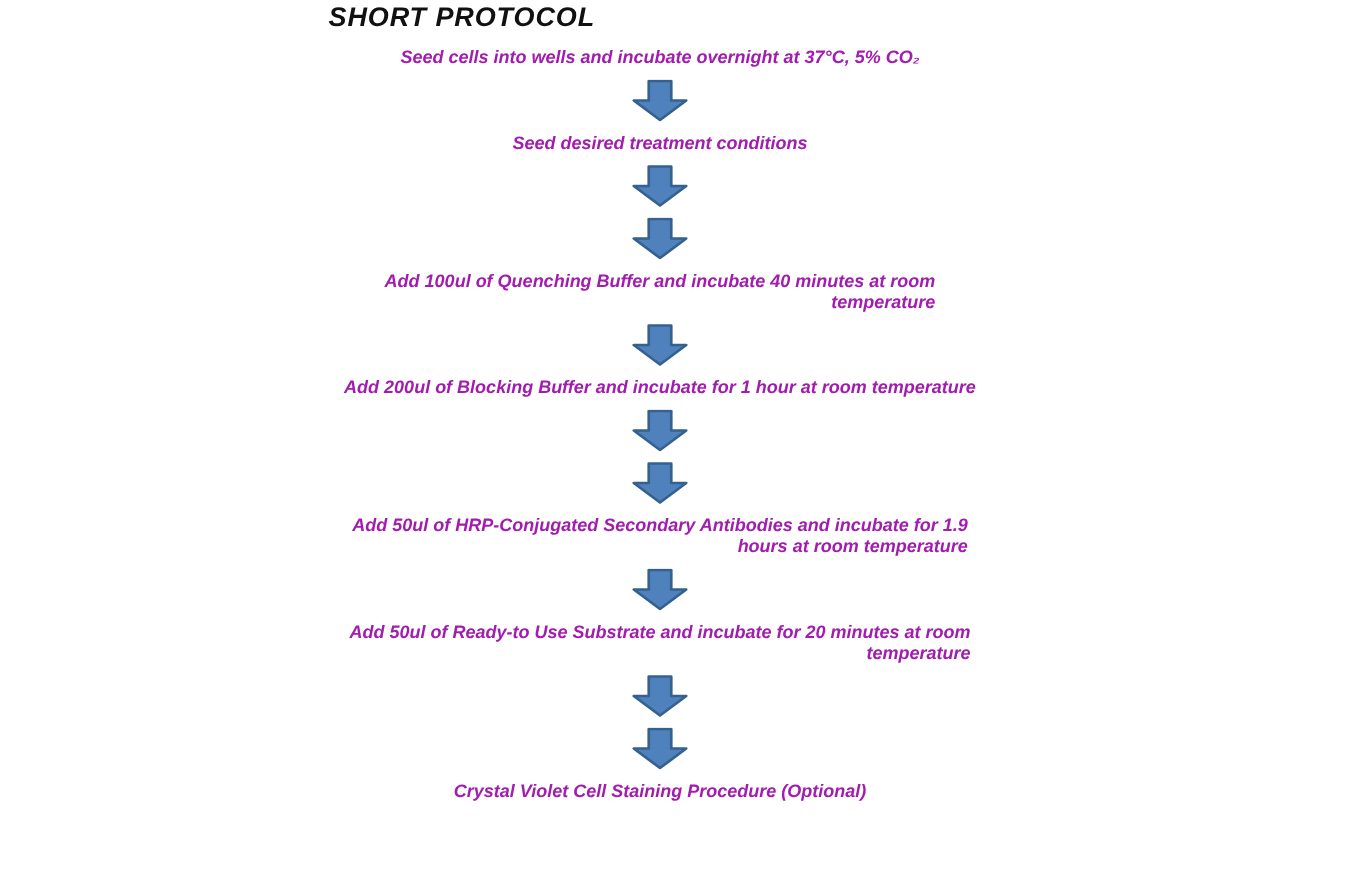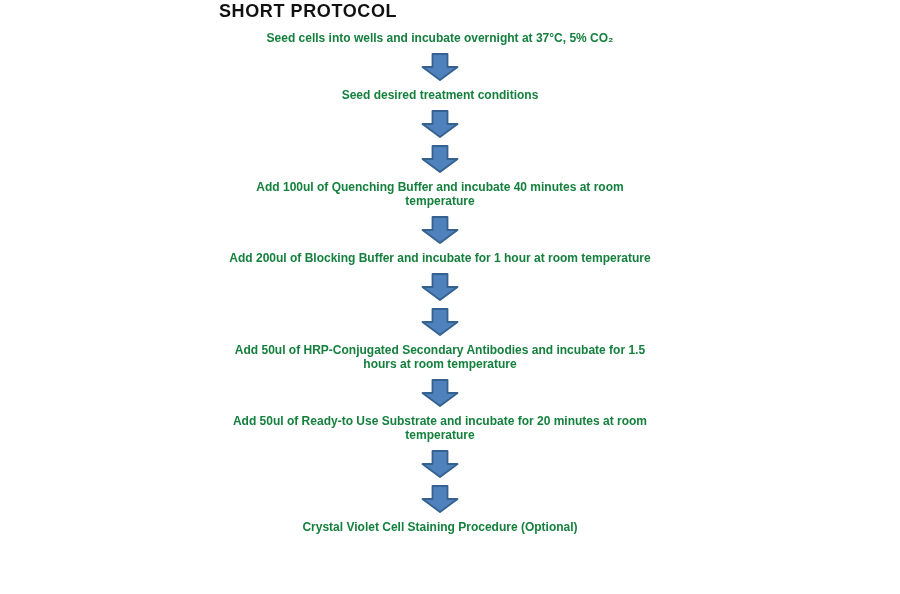--- a/index.html
+++ b/index.html
@@ -7,20 +7,21 @@
     padding: 0;
     background: #ffffff;
   }
   .canvas {
     position: relative;
     width: 828px;
     height: 594px;
     background: #ffffff;
     overflow: hidden;
     font-family: "Liberation Sans", sans-serif;
+    font-style: italic;
   }
   .title {
     position: absolute;
     left: 219px;
     top: 1px;
     font-size: 18px;
     font-weight: bold;
     letter-spacing: 0.6px;
     color: #111111;
     line-height: 20px;
@@ -32,22 +33,22 @@
     top: 31px;
     width: 520px;
     display: flex;
     flex-direction: column;
     align-items: center;
   }
   .step {
     font-size: 12px;
     font-weight: bold;
     line-height: 14px;
-    color: #15803d;
-    text-align: center;
+    color: #a21caf;
+    text-align: right;
     white-space: pre-line;
     margin: 0 0 8px 0;
   }
   .arrow {
     display: block;
     margin: 0 0 7px 0;
     flex: 0 0 auto;
   }
   .arrow path {
     stroke: #35618f;
@@ -91,21 +92,21 @@
 
     <svg class="arrow" width="38" height="28" viewBox="0 0 38 28">
       <path d="M11.5 1 H26.5 V14 H36.5 L19 27 L1.5 14 H11.5 Z" fill="#4f81bd"></path>
     </svg>
 
 
     <svg class="arrow" width="38" height="28" viewBox="0 0 38 28">
       <path d="M11.5 1 H26.5 V14 H36.5 L19 27 L1.5 14 H11.5 Z" fill="#4f81bd"></path>
     </svg>
 
-    <div class="step">Add 50ul of HRP-Conjugated Secondary Antibodies and incubate for 1.5
+    <div class="step">Add 50ul of HRP-Conjugated Secondary Antibodies and incubate for 1.9
 hours at room temperature</div>
 
     <svg class="arrow" width="38" height="28" viewBox="0 0 38 28">
       <path d="M11.5 1 H26.5 V14 H36.5 L19 27 L1.5 14 H11.5 Z" fill="#4f81bd"></path>
     </svg>
 
     <div class="step">Add 50ul of Ready-to Use Substrate and incubate for 20 minutes at room
 temperature</div>
 
     <svg class="arrow" width="38" height="28" viewBox="0 0 38 28">

